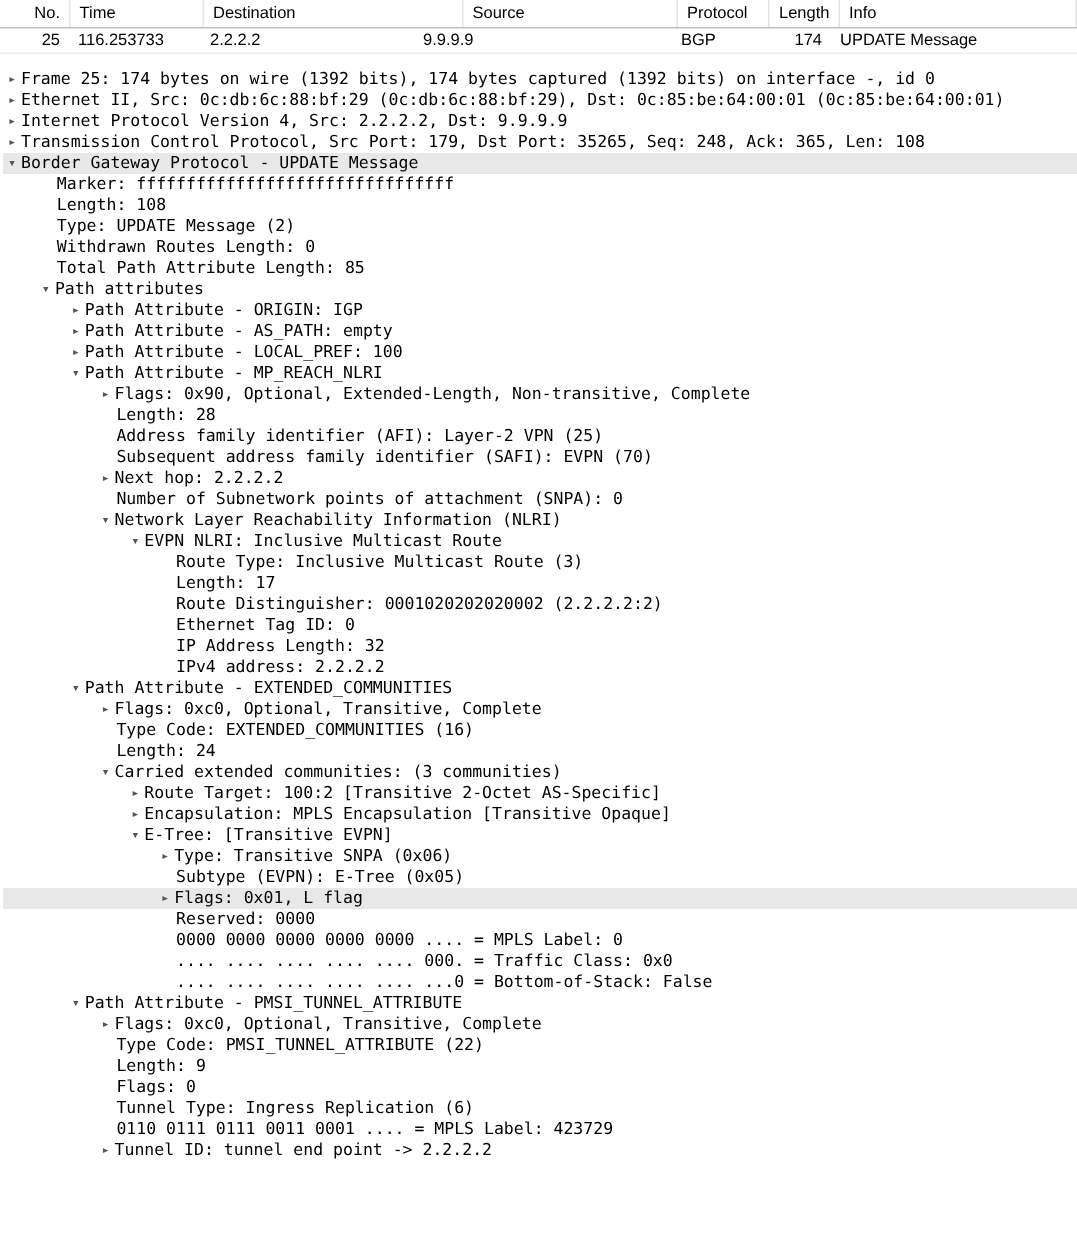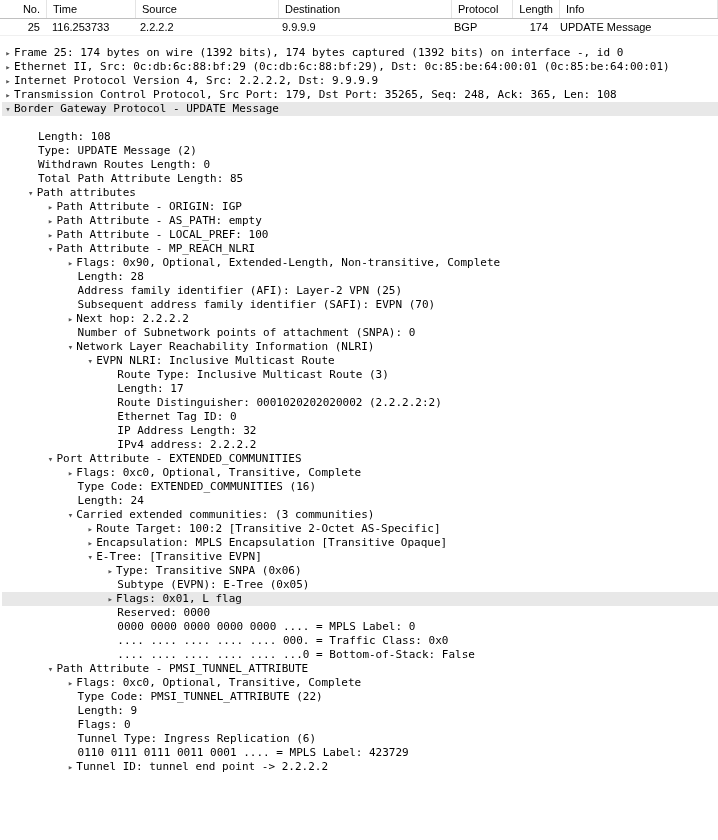--- a/index.html
+++ b/index.html
@@ -70,22 +70,22 @@
     background: #e8e8e8;
   }
   .txt { padding-right: 4px; }
 </style>
 </head>
 <body>
 
 <div class="hdr">
   <div class="col c-no">No.</div>
   <div class="col c-time">Time</div>
+  <div class="col c-dst">Destination</div>
   <div class="col c-src">Source</div>
-  <div class="col c-dst">Destination</div>
   <div class="col c-proto">Protocol</div>
   <div class="col c-len">Length</div>
   <div class="col c-info">Info</div>
 </div>
 
 <div class="row">
   <div class="col c-no">25</div>
   <div class="col c-time">116.253733</div>
   <div class="col c-src">2.2.2.2</div>
   <div class="col c-dst">9.9.9.9</div>
@@ -98,21 +98,21 @@
 
 <div class="tree">
 
   <div class="ln"><span class="tw">▸</span><span class="txt">Frame 25: 174 bytes on wire (1392 bits), 174 bytes captured (1392 bits) on interface -, id 0</span></div>
   <div class="ln"><span class="tw">▸</span><span class="txt">Ethernet II, Src: 0c:db:6c:88:bf:29 (0c:db:6c:88:bf:29), Dst: 0c:85:be:64:00:01 (0c:85:be:64:00:01)</span></div>
   <div class="ln"><span class="tw">▸</span><span class="txt">Internet Protocol Version 4, Src: 2.2.2.2, Dst: 9.9.9.9</span></div>
   <div class="ln"><span class="tw">▸</span><span class="txt">Transmission Control Protocol, Src Port: 179, Dst Port: 35265, Seq: 248, Ack: 365, Len: 108</span></div>
 
   <div class="ln sel"><span class="tw">▾</span><span class="txt">Border Gateway Protocol - UPDATE Message</span></div>
 
-  <div class="ln"><span class="tw"> </span><span class="txt">   </span></div>
+  <div class="ln"><span class="tw"> </span><span class="txt">   </span><span class="txt">Marker: ffffffffffffffffffffffffffffffff</span></div>
   <div class="ln"><span class="tw"> </span><span class="txt">   </span><span class="txt">Length: 108</span></div>
   <div class="ln"><span class="tw"> </span><span class="txt">   </span><span class="txt">Type: UPDATE Message (2)</span></div>
   <div class="ln"><span class="tw"> </span><span class="txt">   </span><span class="txt">Withdrawn Routes Length: 0</span></div>
   <div class="ln"><span class="tw"> </span><span class="txt">   </span><span class="txt">Total Path Attribute Length: 85</span></div>
 
   <div class="ln"><span class="tw"> </span><span class="txt"> </span><span class="tw">▾</span><span class="txt">Path attributes</span></div>
 
   <div class="ln"><span class="tw"> </span><span class="txt">    </span><span class="tw">▸</span><span class="txt">Path Attribute - ORIGIN: IGP</span></div>
   <div class="ln"><span class="tw"> </span><span class="txt">    </span><span class="tw">▸</span><span class="txt">Path Attribute - AS_PATH: empty</span></div>
   <div class="ln"><span class="tw"> </span><span class="txt">    </span><span class="tw">▸</span><span class="txt">Path Attribute - LOCAL_PREF: 100</span></div>
@@ -126,21 +126,21 @@
   <div class="ln"><span class="tw"> </span><span class="txt">         </span><span class="txt">Number of Subnetwork points of attachment (SNPA): 0</span></div>
   <div class="ln"><span class="tw"> </span><span class="txt">       </span><span class="tw">▾</span><span class="txt">Network Layer Reachability Information (NLRI)</span></div>
   <div class="ln"><span class="tw"> </span><span class="txt">          </span><span class="tw">▾</span><span class="txt">EVPN NLRI: Inclusive Multicast Route</span></div>
   <div class="ln"><span class="tw"> </span><span class="txt">               </span><span class="txt">Route Type: Inclusive Multicast Route (3)</span></div>
   <div class="ln"><span class="tw"> </span><span class="txt">               </span><span class="txt">Length: 17</span></div>
   <div class="ln"><span class="tw"> </span><span class="txt">               </span><span class="txt">Route Distinguisher: 0001020202020002 (2.2.2.2:2)</span></div>
   <div class="ln"><span class="tw"> </span><span class="txt">               </span><span class="txt">Ethernet Tag ID: 0</span></div>
   <div class="ln"><span class="tw"> </span><span class="txt">               </span><span class="txt">IP Address Length: 32</span></div>
   <div class="ln"><span class="tw"> </span><span class="txt">               </span><span class="txt">IPv4 address: 2.2.2.2</span></div>
 
-  <div class="ln"><span class="tw"> </span><span class="txt">    </span><span class="tw">▾</span><span class="txt">Port Attribute - EXTENDED_COMMUNITIES</span></div>
+  <div class="ln"><span class="tw"> </span><span class="txt">    </span><span class="tw">▾</span><span class="txt">Path Attribute - EXTENDED_COMMUNITIES</span></div>
   <div class="ln"><span class="tw"> </span><span class="txt">       </span><span class="tw">▸</span><span class="txt">Flags: 0xc0, Optional, Transitive, Complete</span></div>
   <div class="ln"><span class="tw"> </span><span class="txt">         </span><span class="txt">Type Code: EXTENDED_COMMUNITIES (16)</span></div>
   <div class="ln"><span class="tw"> </span><span class="txt">         </span><span class="txt">Length: 24</span></div>
   <div class="ln"><span class="tw"> </span><span class="txt">       </span><span class="tw">▾</span><span class="txt">Carried extended communities: (3 communities)</span></div>
   <div class="ln"><span class="tw"> </span><span class="txt">          </span><span class="tw">▸</span><span class="txt">Route Target: 100:2 [Transitive 2-Octet AS-Specific]</span></div>
   <div class="ln"><span class="tw"> </span><span class="txt">          </span><span class="tw">▸</span><span class="txt">Encapsulation: MPLS Encapsulation [Transitive Opaque]</span></div>
   <div class="ln"><span class="tw"> </span><span class="txt">          </span><span class="tw">▾</span><span class="txt">E-Tree: [Transitive EVPN]</span></div>
   <div class="ln"><span class="tw"> </span><span class="txt">             </span><span class="tw">▸</span><span class="txt">Type: Transitive SNPA (0x06)</span></div>
   <div class="ln"><span class="tw"> </span><span class="txt">               </span><span class="txt">Subtype (EVPN): E-Tree (0x05)</span></div>
   <div class="ln sel"><span class="tw"> </span><span class="txt">             </span><span class="tw">▸</span><span class="txt">Flags: 0x01, L flag</span></div>

